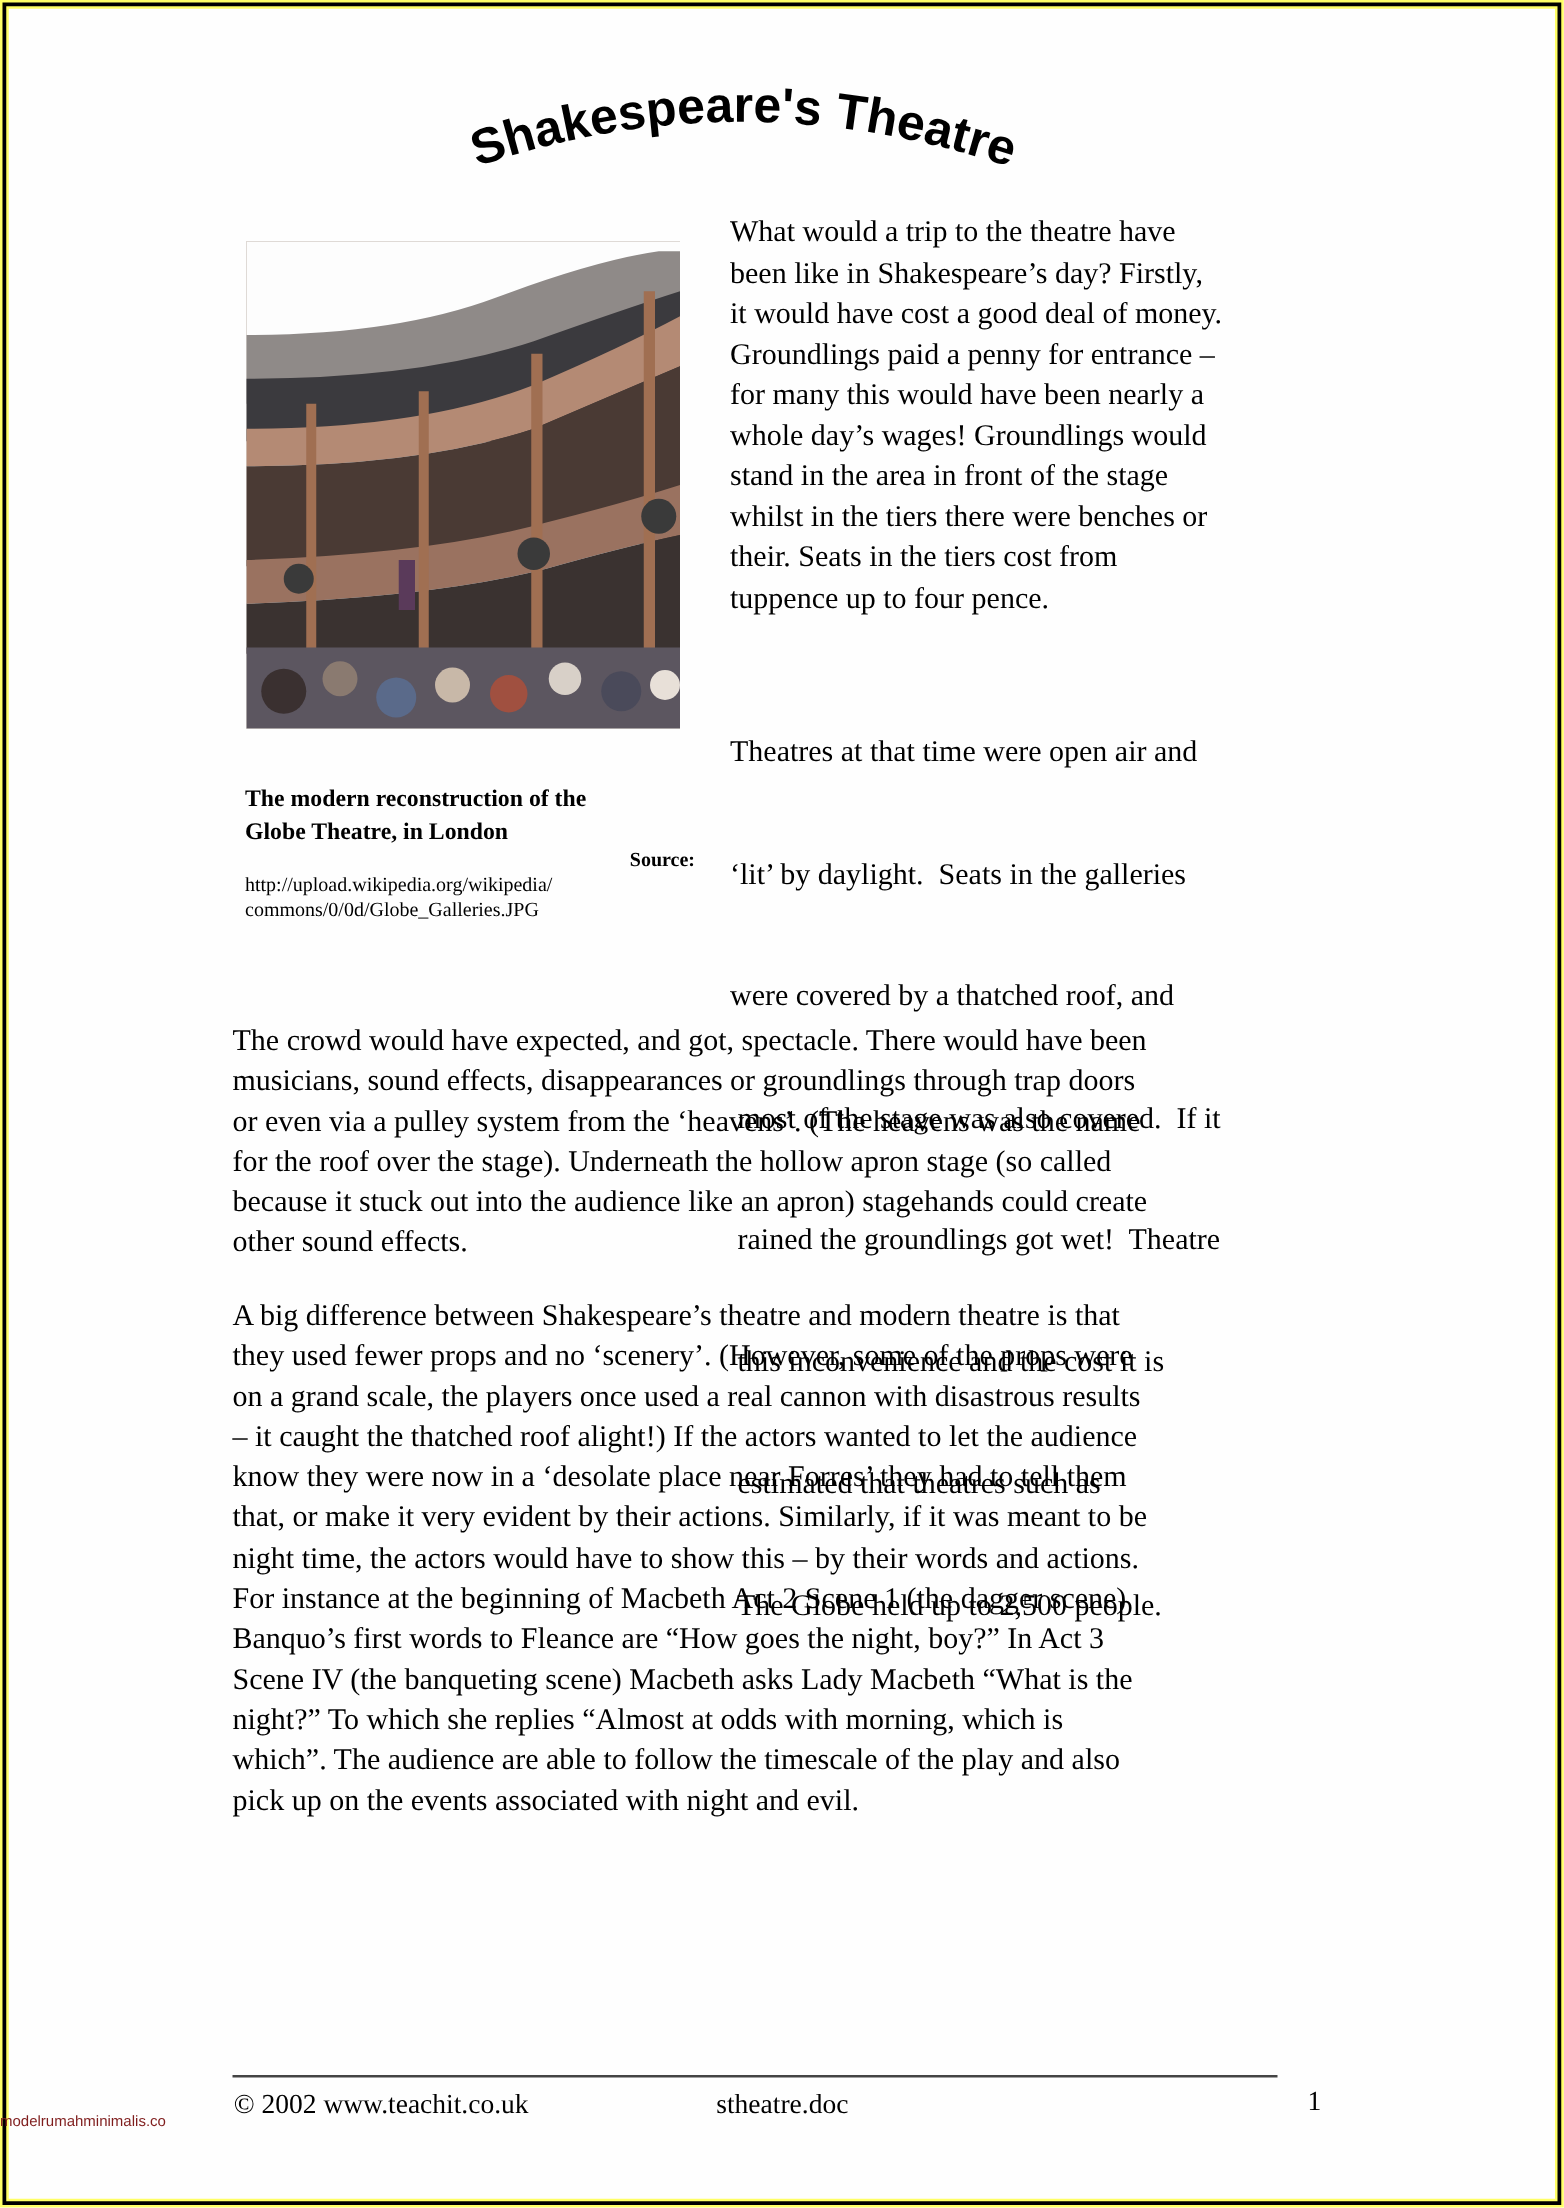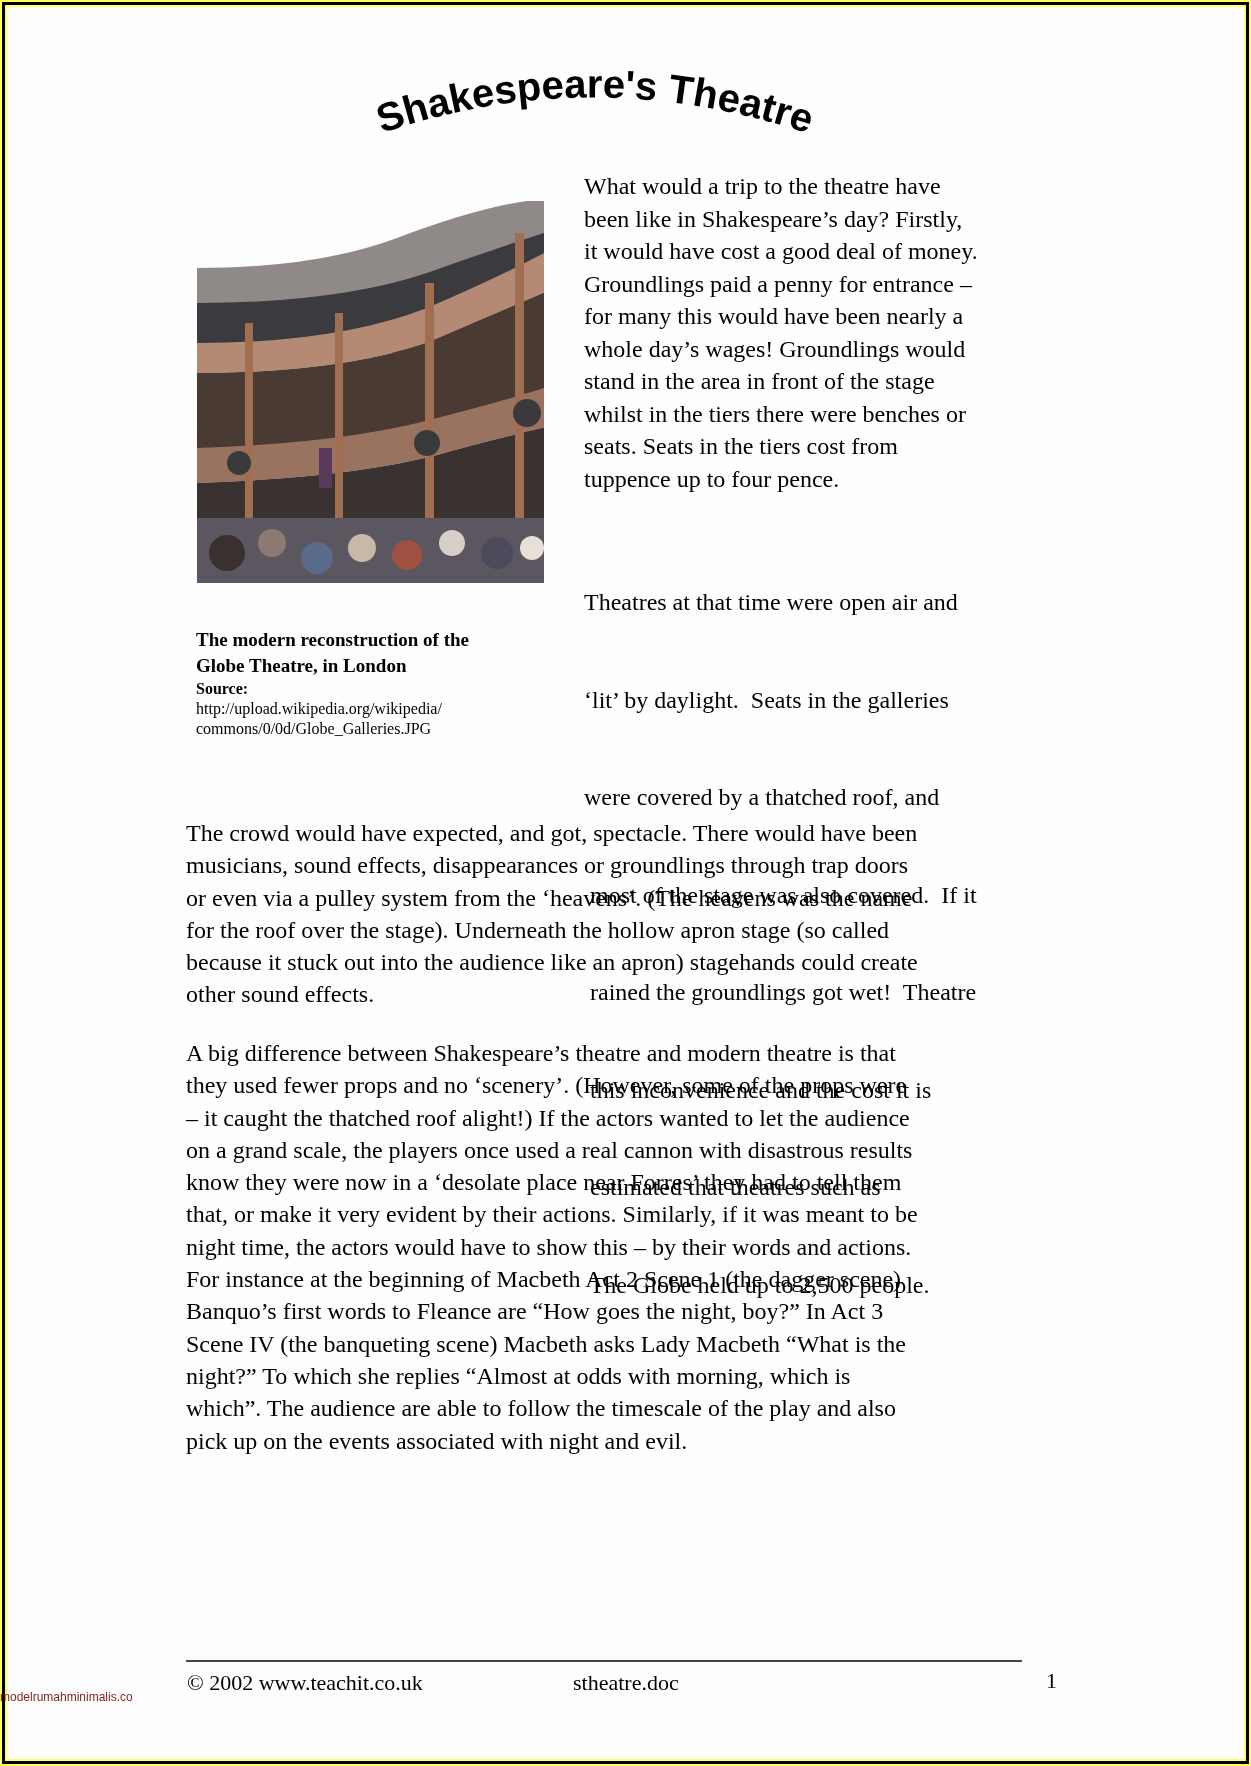--- a/index.html
+++ b/index.html
@@ -27,21 +27,21 @@
   }
   .photo {
     position: absolute; left: 197px; top: 193px; width: 347px; height: 390px;
     overflow: hidden; background: #b8aca4;
   }
   .caption {
     position: absolute; left: 196px; top: 627px; width: 360px;
     font-size: 19px; line-height: 26px;
   }
   .caption .bold { font-weight: bold; }
-  .caption .src-label { font-weight: bold; font-size: 16px; line-height: 20px; }
+  .caption .src-label { font-weight: bold; font-size: 16px; line-height: 20px; text-align: right; }
   .caption .src { font-size: 16px; line-height: 20px; }
   .col-text {
     position: absolute; left: 584px; width: 480px;
     font-size: 24px; line-height: 32.5px;
   }
   .body-text {
     position: absolute; left: 186px; width: 890px;
     font-size: 24px; line-height: 32.3px;
   }
   .body-text div, .col-text div { white-space: nowrap; }
@@ -122,21 +122,21 @@
 
 <div class="col-text" style="top:170px;">
   <div>What would a trip to the theatre have</div>
   <div>been like in Shakespeare’s day?  Firstly,</div>
   <div>it would have cost a good deal of money.</div>
   <div>Groundlings paid a penny for entrance –</div>
   <div>for many this would have been nearly a</div>
   <div>whole day’s wages! Groundlings would</div>
   <div>stand in the area in front of the stage</div>
   <div>whilst in the tiers there were benches or</div>
-  <div>seats.  Seats in the tiers cost from</div>
+  <div>their.  Seats in the tiers cost from</div>
   <div>tuppence up to four pence.</div>
 </div>
 
 <div class="col-text" style="top:521px; white-space:pre;">
   <div style="white-space:pre">Theatres at that time were open air and</div>
   <div style="white-space:pre">‘lit’ by daylight.  Seats in the galleries</div>
   <div style="white-space:pre">were covered by a thatched roof, and</div>
   <div style="white-space:pre"> most of the stage was also covered.  If it</div>
   <div style="white-space:pre"> rained the groundlings got wet!  Theatre</div>
   <div style="white-space:pre"> this inconvenience and the cost it is</div>
@@ -149,22 +149,22 @@
   <div>musicians, sound effects, disappearances or groundlings through trap doors</div>
   <div>or even via a pulley system from the ‘heavens’.  (The heavens was the name</div>
   <div>for the roof over the stage).  Underneath the hollow apron stage (so called</div>
   <div>because it stuck out into the audience like an apron) stagehands could create</div>
   <div>other sound effects.</div>
 </div>
 
 <div class="body-text" style="top:1037px;">
   <div>A big difference between Shakespeare’s theatre and modern theatre is that</div>
   <div>they used fewer props and no ‘scenery’.  (However, some of the props were</div>
+  <div>on a grand scale, the players once used a real cannon with disastrous results</div>
   <div>– it caught the thatched roof alight!) If the actors wanted to let the audience</div>
-  <div>on a grand scale, the players once used a real cannon with disastrous results</div>
   <div>know they were now in a ‘desolate place near Forres’ they had to tell them</div>
   <div>that, or make it very evident by their actions.  Similarly, if it was meant to be</div>
   <div>night time, the actors would have to show this – by their words and actions.</div>
   <div>For instance at the beginning of Macbeth Act 2 Scene 1 (the dagger scene)</div>
   <div>Banquo’s first words to  Fleance are “How goes the night, boy?”  In Act 3</div>
   <div>Scene IV (the banqueting scene) Macbeth asks Lady Macbeth “What is the</div>
   <div>night?” To which she replies “Almost at odds with morning, which is</div>
   <div>which”.  The audience are able to follow the timescale of the play and also</div>
   <div>pick up on the events associated with night and evil.</div>
 </div>

